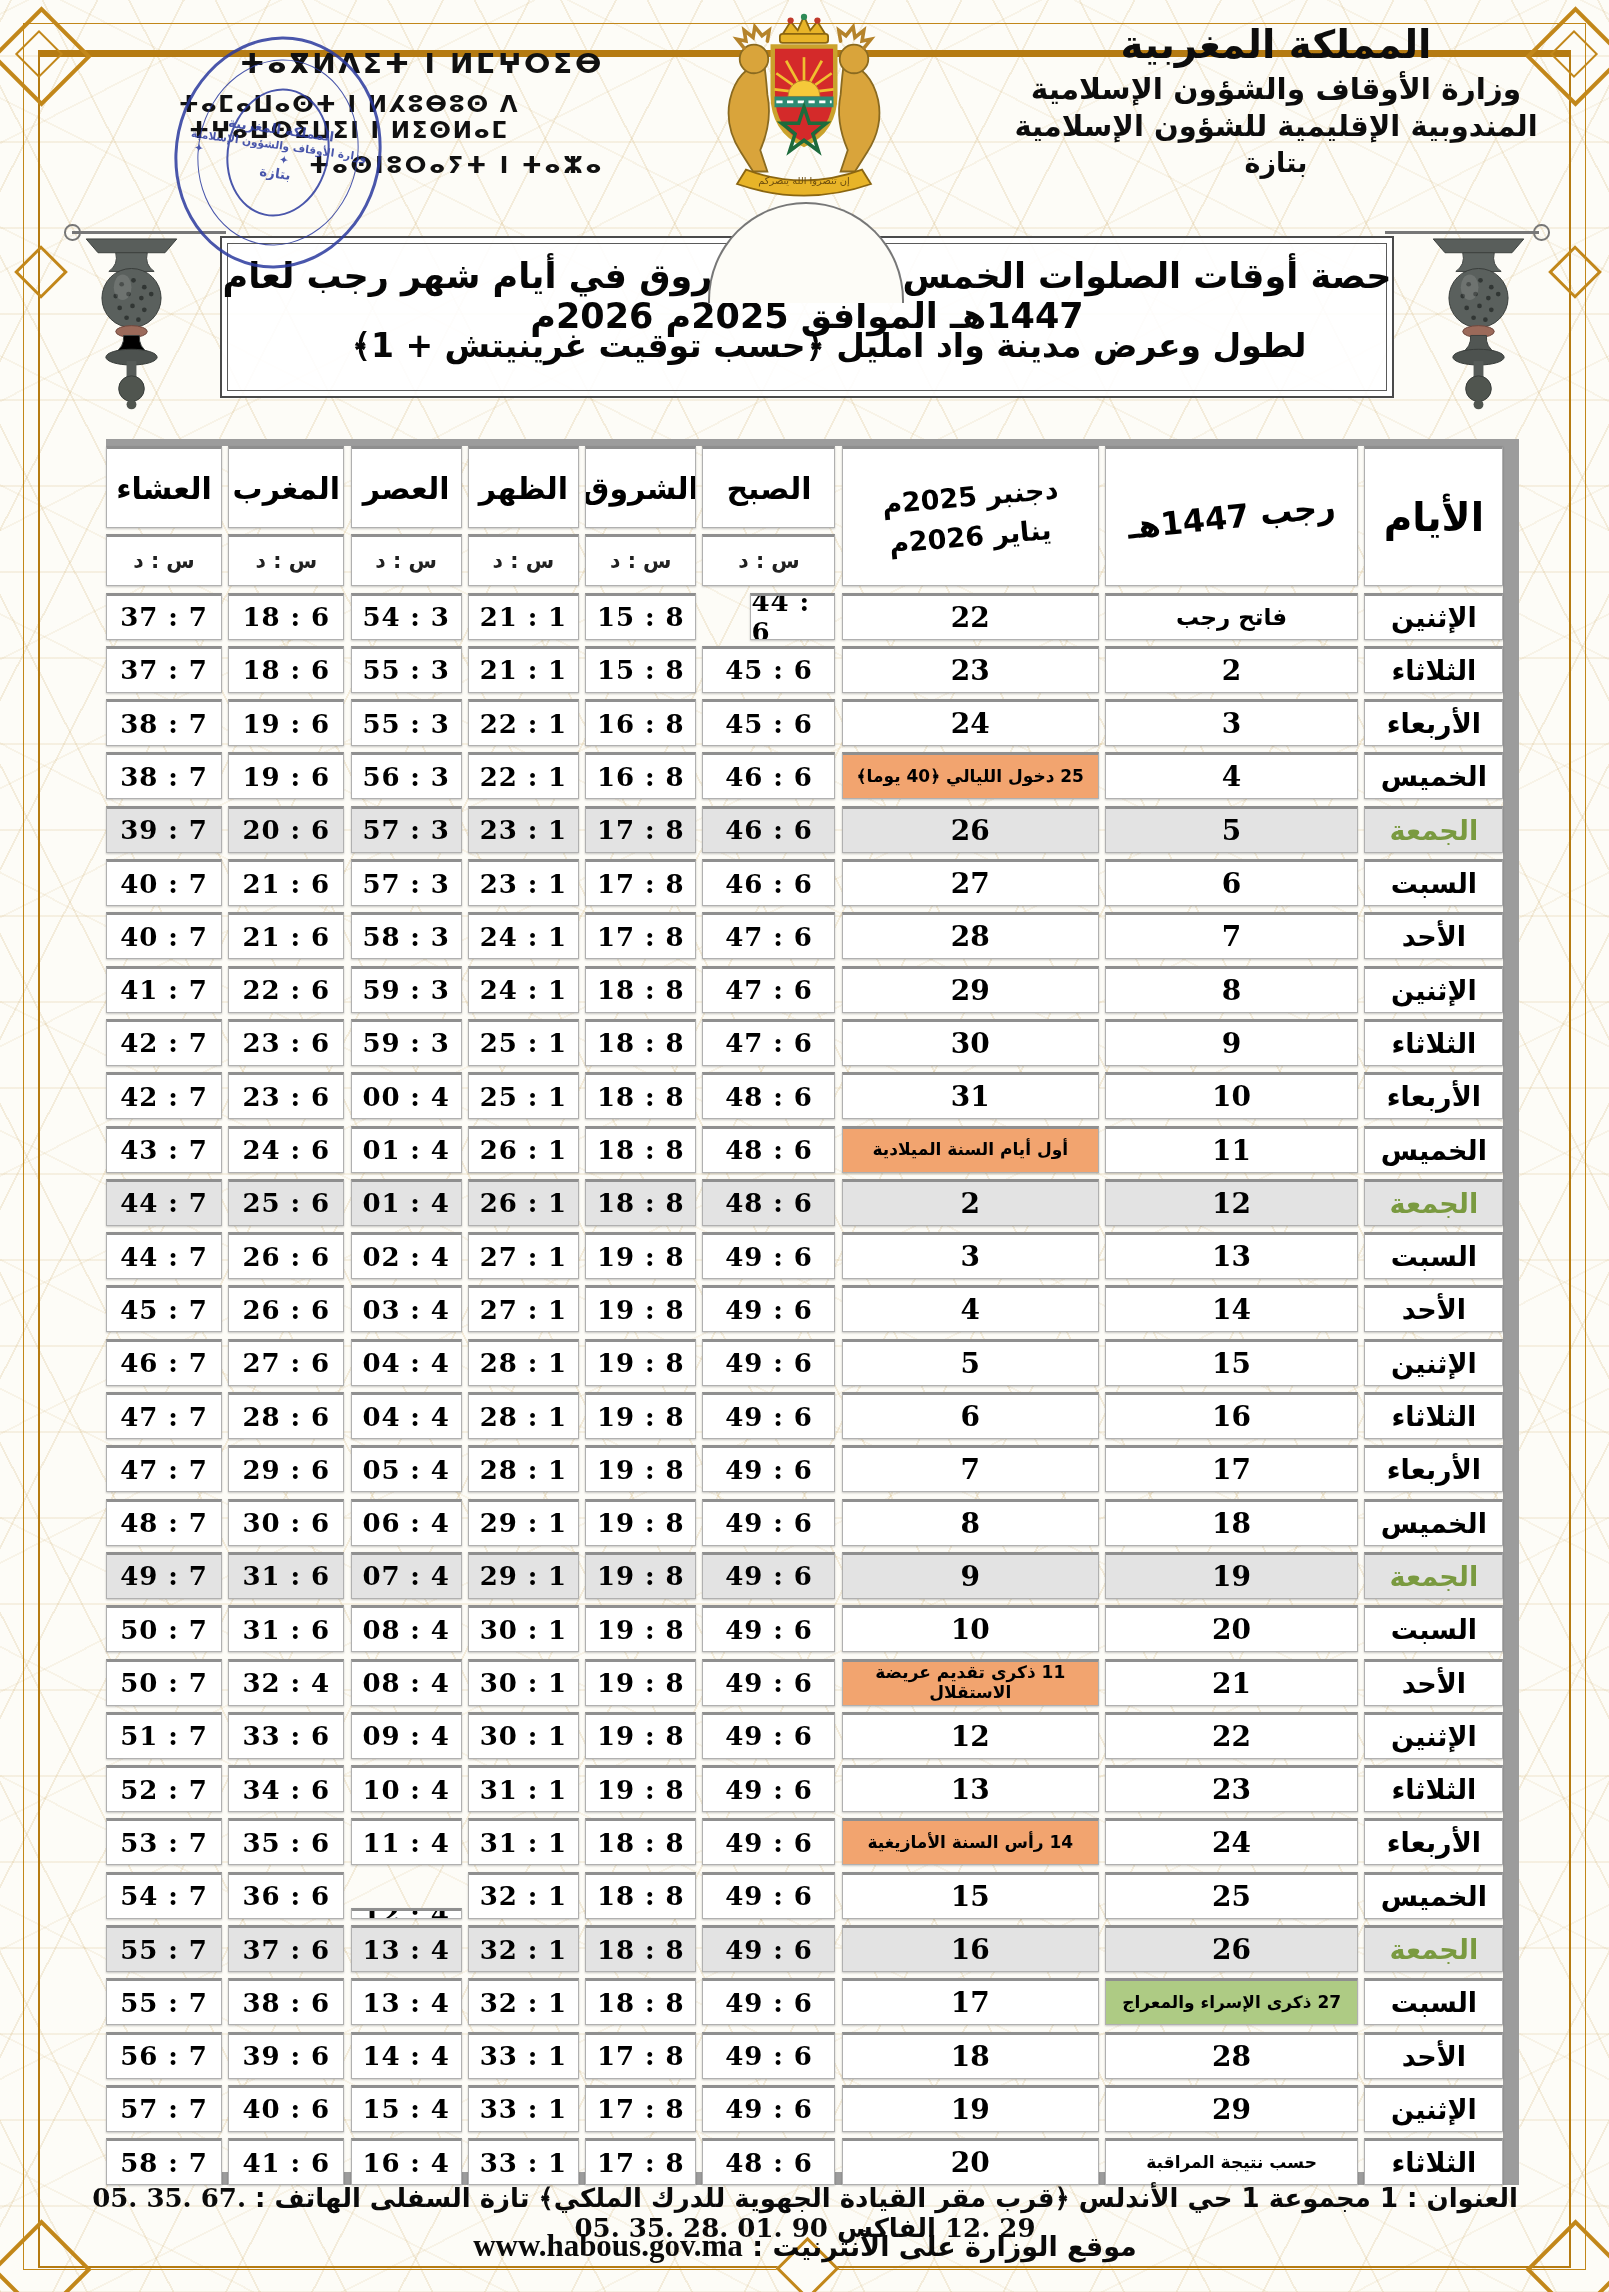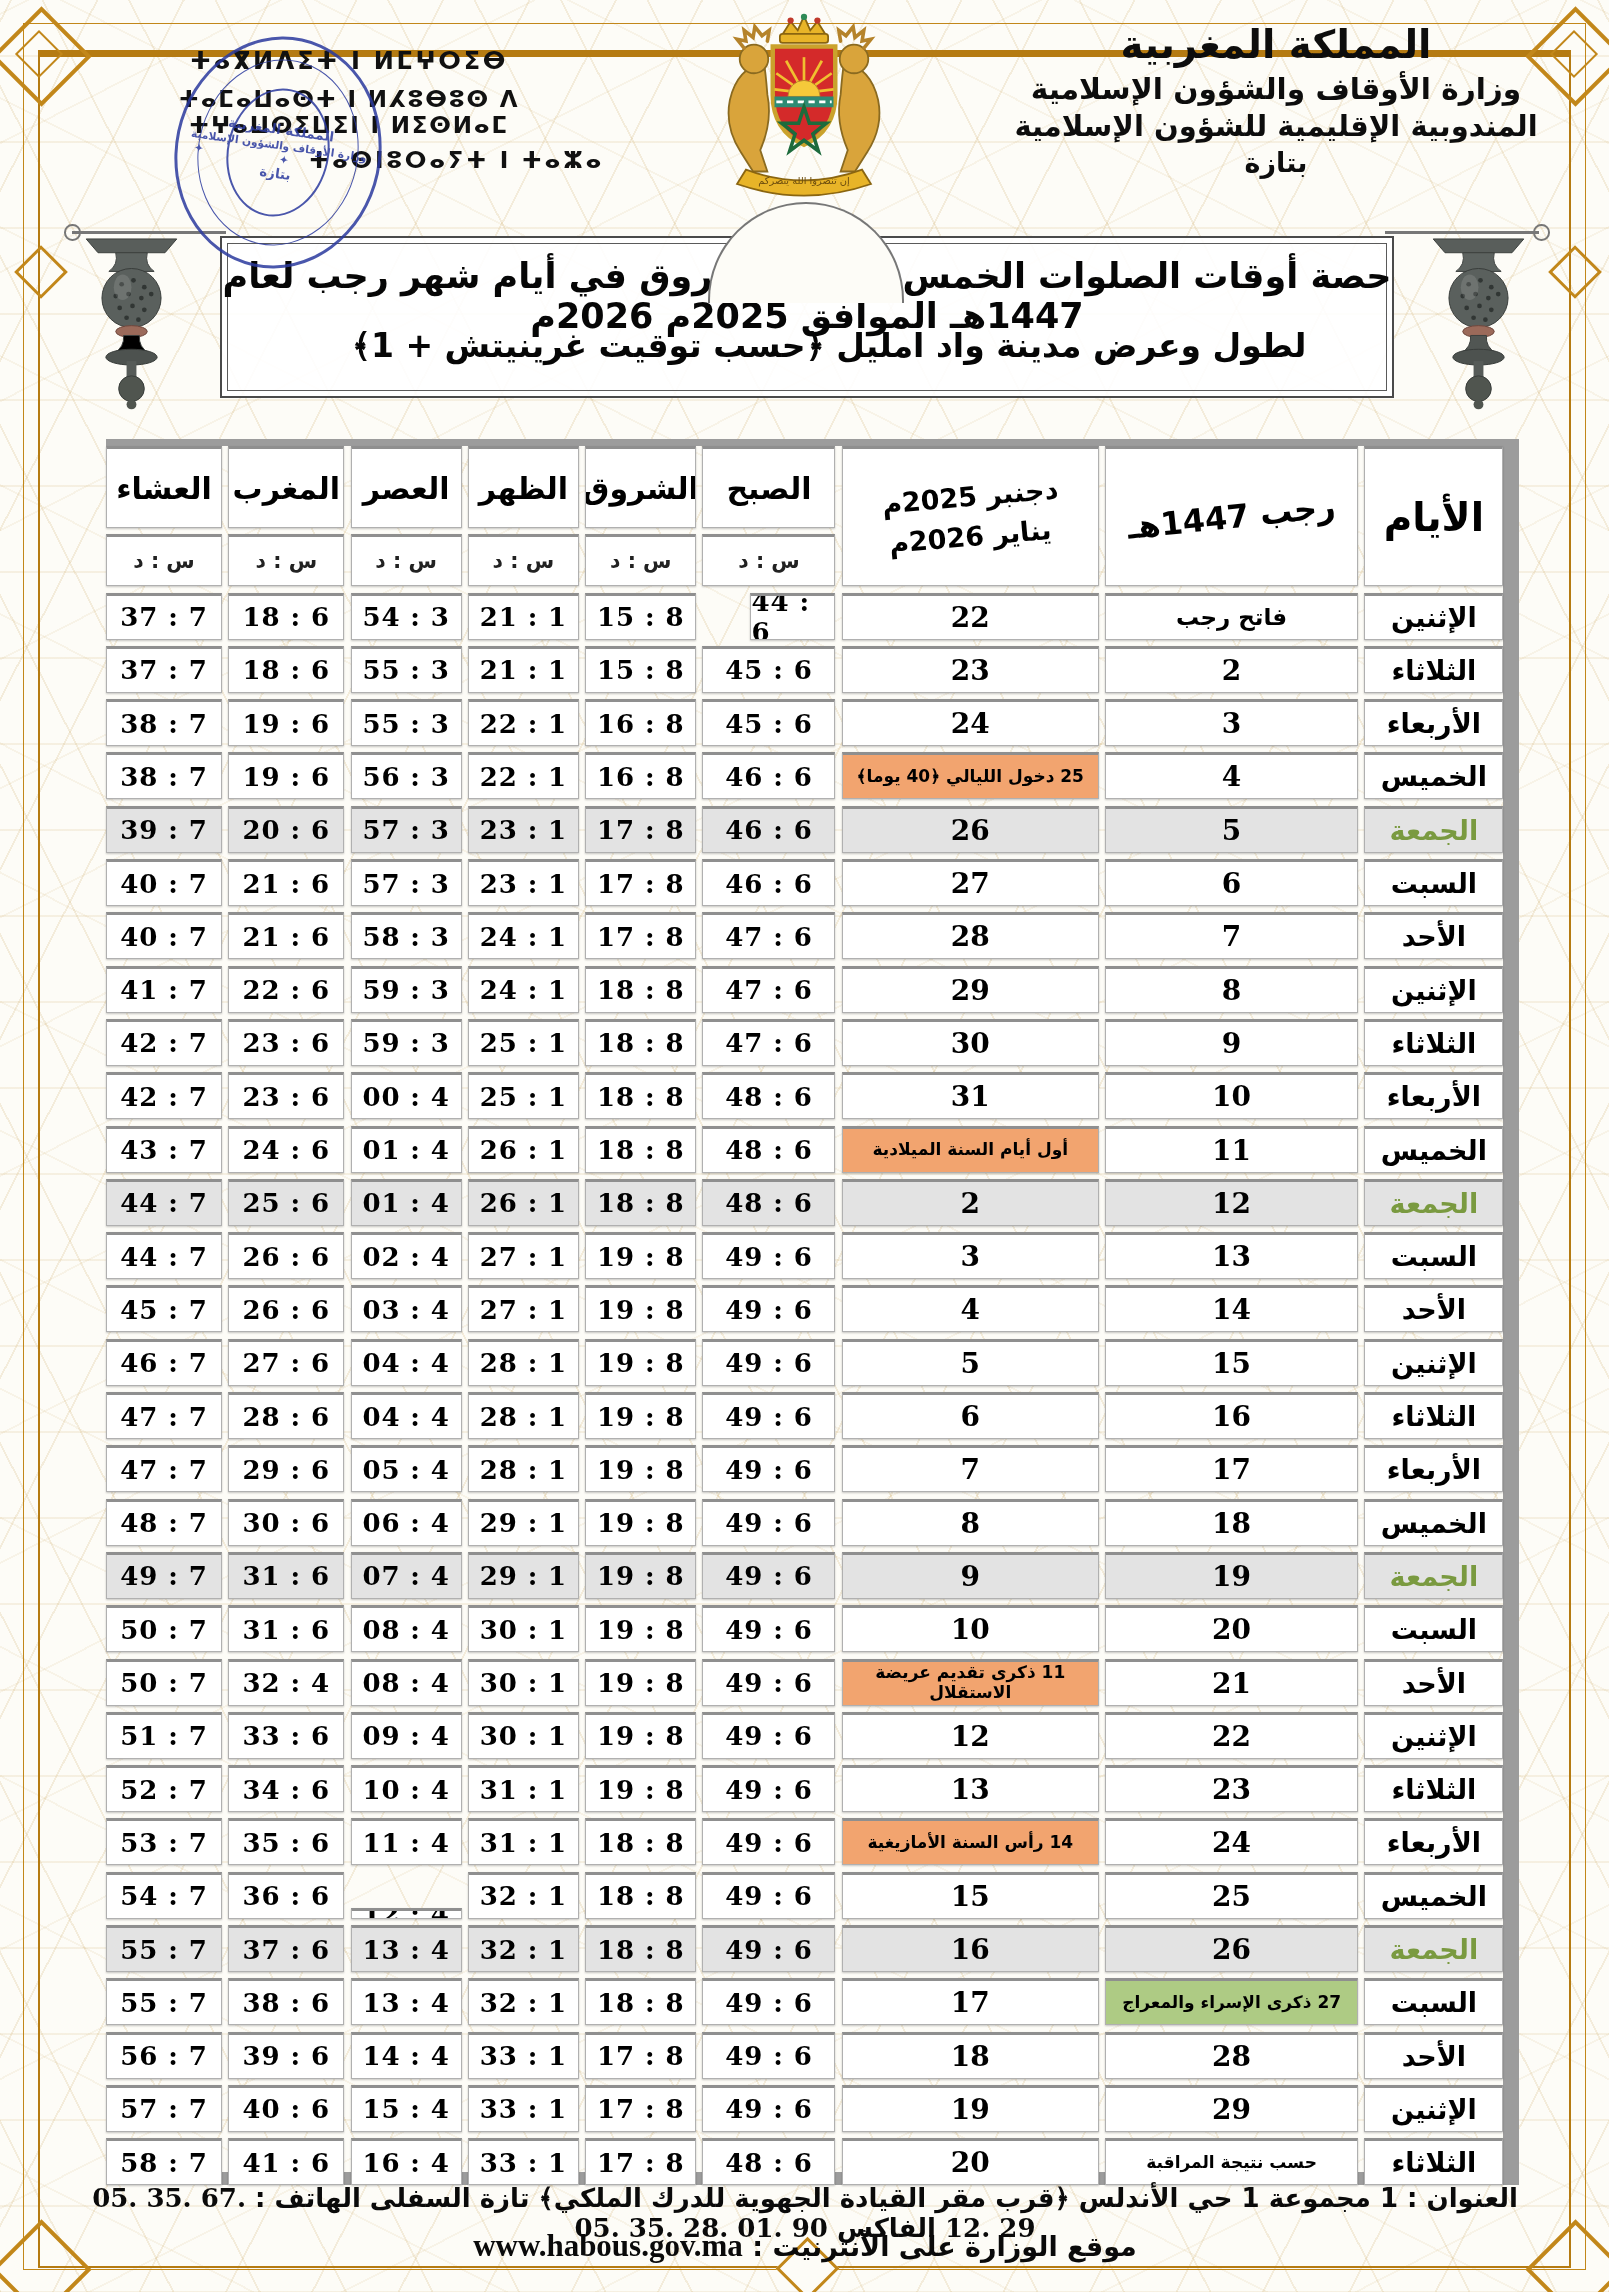--- a/index.html
+++ b/index.html
@@ -17,21 +17,21 @@
   
   .frame-outer{inset:23px;border:1.8px solid #c2871a;z-index:1;}
   .frame-inner{top:50px;left:38px;right:38px;bottom:25px;border:2.7px solid #b57b12;border-top-width:7.2px;z-index:1;}
   .diamond{border:4.5px solid #c2871a;transform:rotate(45deg);z-index:2;background:rgba(253,252,247,.0);}
   .d70{width:63px;height:63px;}
   .d34{width:30px;height:30px;border-width:2.7px;}
   .d36{width:32px;height:32px;border-width:3.6px;}
   .d44{width:39px;height:39px;border-width:3.6px;background:#fdfcf7;}
   
   .tifinagh{left:94px;top:47px;width:510px;text-align:center;z-index:3;color:#111;font-weight:bold;}
-  .tif1{font-size:24px;letter-spacing:2.7px;}
+  .tif1{font-size:28px;letter-spacing:2.7px;text-align:right;}
   .tif2{font-size:23px;letter-spacing:1.8px;margin-top:10.7px;}
   .tif3{font-size:23px;letter-spacing:2.7px;margin-top:9px;text-align:right;}
   .ministry{left:1012px;top:21.5px;width:528px;text-align:center;z-index:3;direction:rtl;color:#0d0d0d;}
   .min1{font-size:39px;font-weight:bold;}
   .min2{font-size:29.6px;font-weight:bold;margin-top:5.4px;}
   .min3{font-size:29px;font-weight:bold;margin-top:3.6px;}
   .min4{font-size:27px;font-weight:bold;margin-top:3.6px;}
   
   .stamp{left:175px;top:36px;width:206px;height:233px;z-index:4;transform:rotate(12deg);opacity:.85;}
   .stamp-outer{position:absolute;inset:0;border:3.6px solid #2b3a9e;border-radius:50%;}

